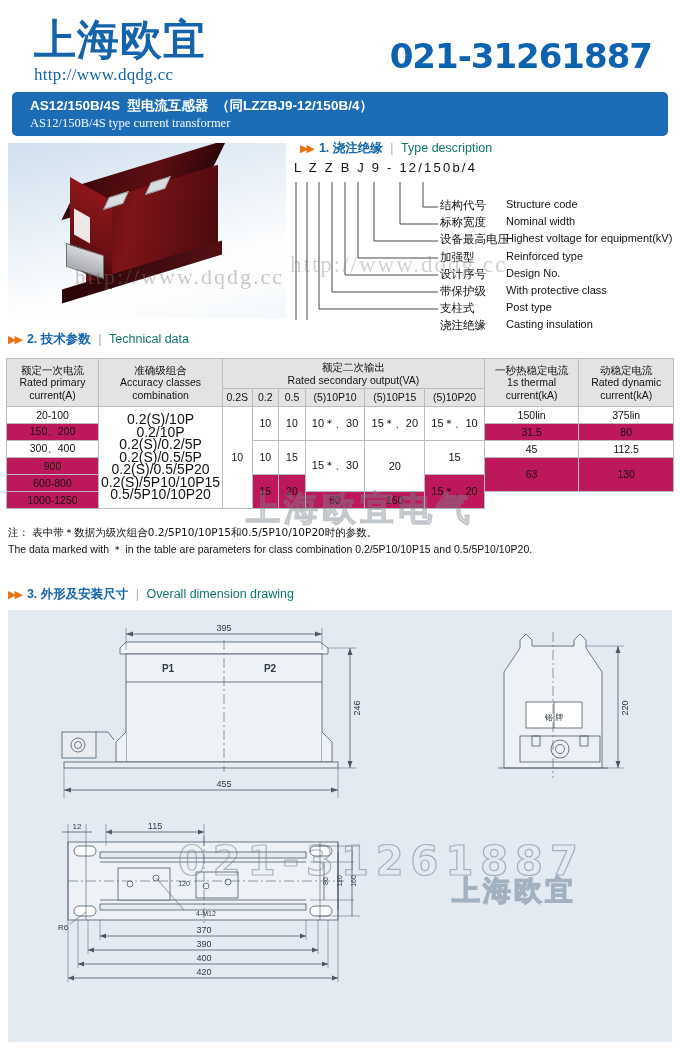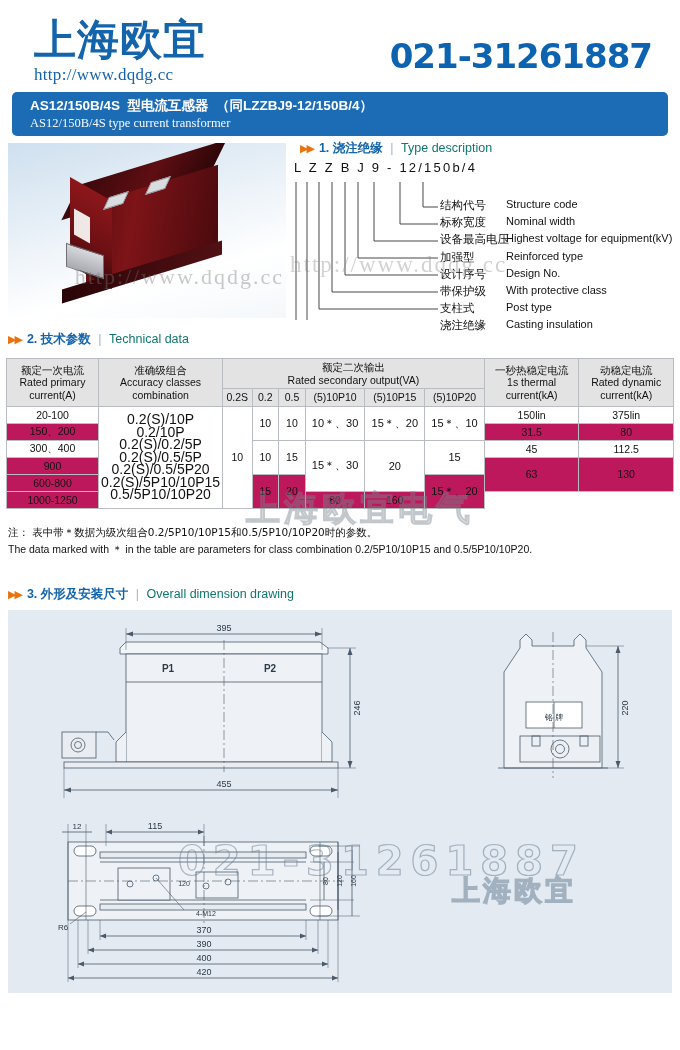--- a/index.html
+++ b/index.html
@@ -132,21 +132,21 @@
   .va-merge { font-size: 11px; }
 
   .note {
     position: absolute; left: 8px; top: 524px; width: 664px;
     font-size: 10.5px; line-height: 17px; color: #111;
   }
   .note .cn { font-family: "DejaVu Sans", sans-serif; }
 
   
   .drawpanel {
-    position: absolute; left: 8px; top: 610px; width: 664px; height: 383px;
+    position: absolute; left: 8px; top: 610px; width: 664px; height: 432px;
     background: #e3eaf2;
     text-align: center;
   }
   .drawpanel svg { display: block; }
   .wm-outline {
     position: absolute; font-family: "DejaVu Sans", sans-serif; font-weight: 700;
     color: transparent; -webkit-text-stroke: 1.2px rgba(110,130,150,.55);
     white-space: nowrap; pointer-events: none;
   }
   .wm-phone { left: 178px; top: 838px; font-size: 40px; letter-spacing: 7px; }

